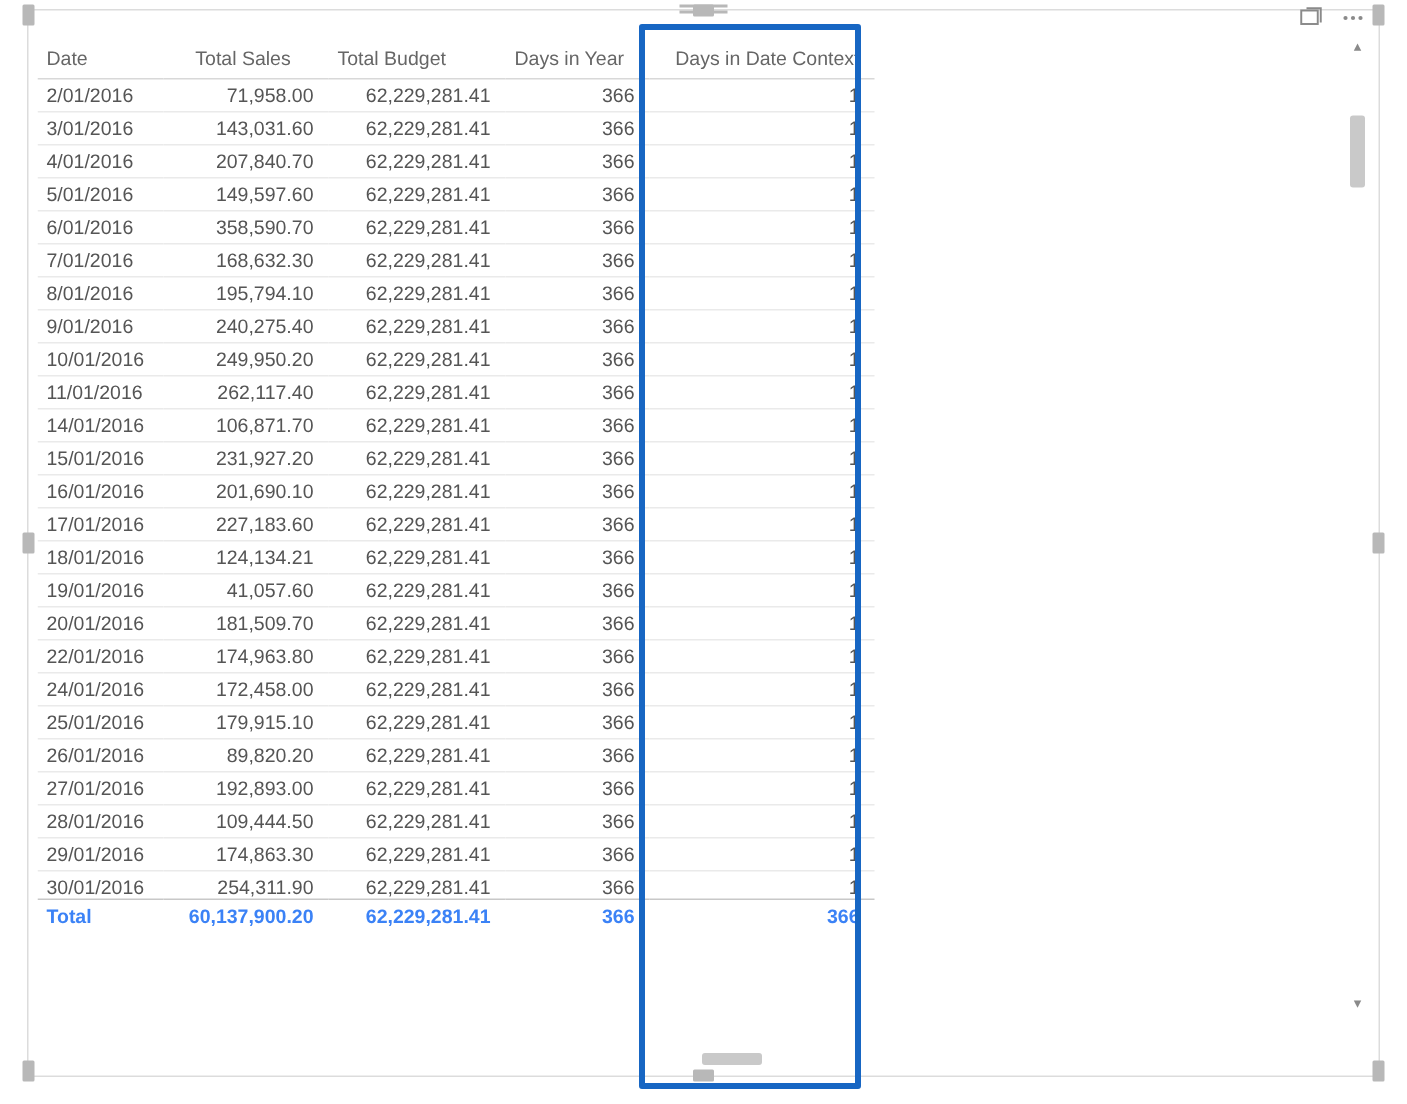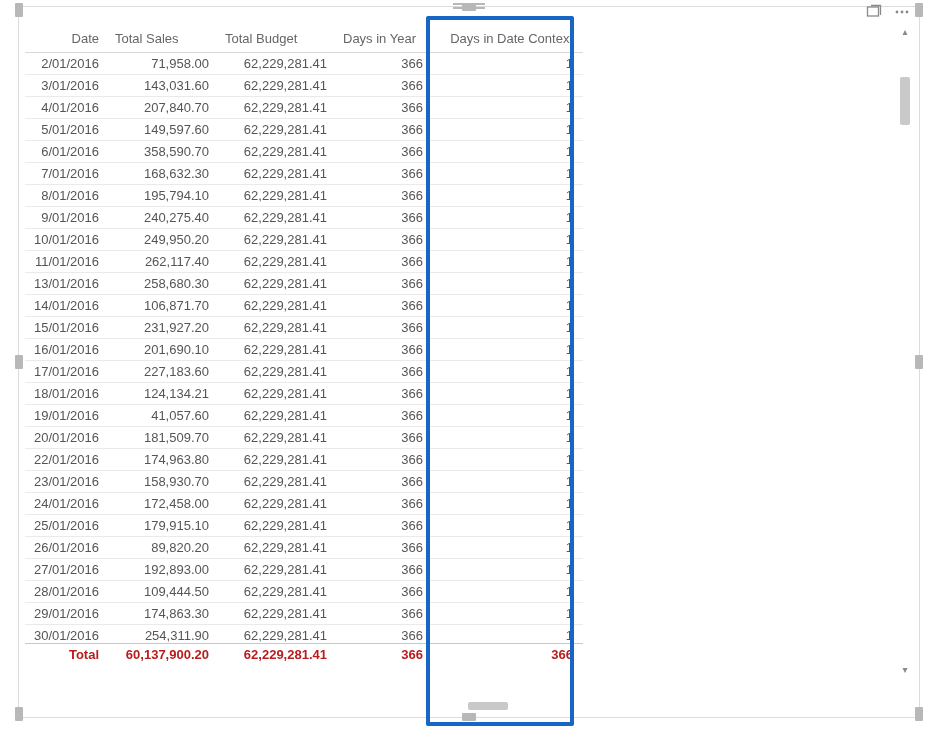--- a/index.html
+++ b/index.html
@@ -134,24 +134,24 @@
   }
   table.data th {
     color: #666;
     text-align: left;
     border-bottom: 1px solid #d8d8d8;
     font-weight: 400;
     padding-top: 6px;
     padding-bottom: 6px;
   }
   table.data th.num { text-align: right; }
-  table.data td.date, table.data th.date { text-align: right; }
+  table.data td.date, table.data th.date { text-align: left; }
   table.data tr.total td {
     font-weight: 700;
-    color: #b91c1c;
+    color: #3b82f6;
     border-top: 1px solid #c8c8c8;
     border-bottom: none;
     margin-top: 39px;
   }
   table.data tr.clipped td {
     border-bottom: none;
     padding-bottom: 0;
     height: 14px;
     overflow: hidden;
     vertical-align: top;
@@ -218,21 +218,21 @@
           <colgroup>
             <col class="c-date">
               <col class="c-sales">
               <col class="c-budget">
               <col class="c-diy">
               <col class="c-ddc">
           </colgroup>
           <thead>
             <tr>
               <th class="date">Date</th>
-              <th class="num" style="text-align:left">Total Sales</th>
+              <th class="num" style="text-align:center">Total Sales</th>
               <th class="num" style="text-align:left">Total Budget</th>
               <th class="num" style="text-align:left">Days in Year</th>
               <th class="num" style="text-align:right">Days in Date Context</th>
             </tr>
           </thead>
           <tbody id="tbody">
               <tr>
                 <td class="date">2/01/2016</td>
                 <td>71,958.00</td>
                 <td>62,229,281.41</td>
@@ -296,27 +296,20 @@
                 <td>1</td>
               </tr>
               <tr>
                 <td class="date">11/01/2016</td>
                 <td>262,117.40</td>
                 <td>62,229,281.41</td>
                 <td>366</td>
                 <td>1</td>
               </tr>
               <tr>
-                <td class="date">13/01/2016</td>
-                <td>258,680.30</td>
-                <td>62,229,281.41</td>
-                <td>366</td>
-                <td>1</td>
-              </tr>
-              <tr>
                 <td class="date">14/01/2016</td>
                 <td>106,871.70</td>
                 <td>62,229,281.41</td>
                 <td>366</td>
                 <td>1</td>
               </tr>
               <tr>
                 <td class="date">15/01/2016</td>
                 <td>231,927.20</td>
                 <td>62,229,281.41</td>
@@ -354,27 +347,20 @@
               <tr>
                 <td class="date">20/01/2016</td>
                 <td>181,509.70</td>
                 <td>62,229,281.41</td>
                 <td>366</td>
                 <td>1</td>
               </tr>
               <tr>
                 <td class="date">22/01/2016</td>
                 <td>174,963.80</td>
-                <td>62,229,281.41</td>
-                <td>366</td>
-                <td>1</td>
-              </tr>
-              <tr>
-                <td class="date">23/01/2016</td>
-                <td>158,930.70</td>
                 <td>62,229,281.41</td>
                 <td>366</td>
                 <td>1</td>
               </tr>
               <tr>
                 <td class="date">24/01/2016</td>
                 <td>172,458.00</td>
                 <td>62,229,281.41</td>
                 <td>366</td>
                 <td>1</td>

